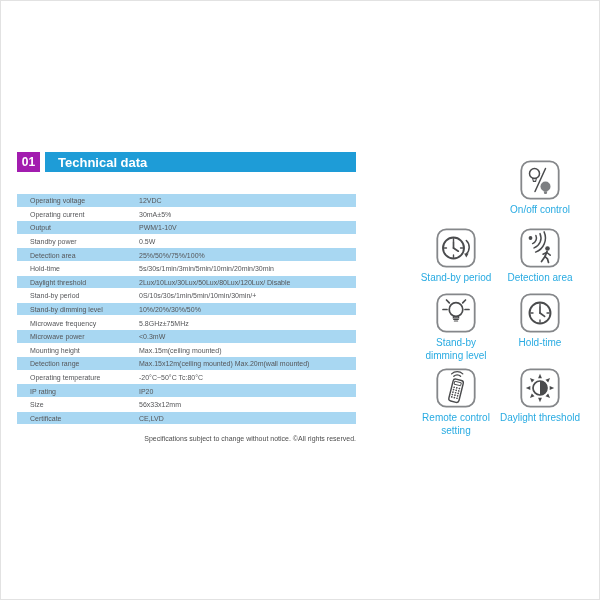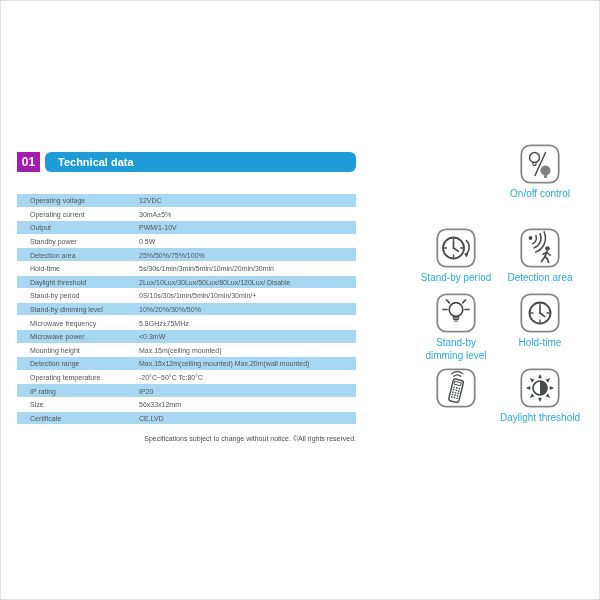--- a/index.html
+++ b/index.html
@@ -17,24 +17,23 @@
     position:absolute; left:16px; top:151px;
     width:23px; height:20px;
     background:#a21caf; color:#ffffff;
     font-size:12px; font-weight:bold;
     display:flex; align-items:center; justify-content:center;
   }
   .hdr-bar {
     position:absolute; left:44px; top:151px;
     width:311px; height:20px;
     background:#1e9cd7; color:#ffffff;
-    font-size:11px; font-weight:bold;
+    font-size:13px; font-weight:bold;
     display:flex; align-items:center;
     padding-left:13px;
-    border-radius:6px;
   }
 
   
   .spec-table {
     position:absolute; left:16px; top:193px; width:339px;
   }
   .t-row {
     display:flex; align-items:center;
     height:13.6px;
     font-size:7px; color:#555659;
@@ -58,21 +57,21 @@
     display:flex; flex-direction:column; align-items:center;
   }
   .icon-cell svg { width:40px; height:40px; display:block; }
   .icon-label {
     margin-top:4px;
     font-size:10px; line-height:1.25;
     color:#29abe2; text-align:center;
   }
   .icon-label.narrow { max-width:70px; }
 
-  .pos-onoff   { left:489px; top:143px; }
+  .pos-onoff   { left:489px; top:159px; }
   .pos-standby { left:405px; top:227px; }
   .pos-detarea { left:489px; top:227px; }
   .pos-dimming { left:405px; top:292px; }
   .pos-hold    { left:489px; top:292px; }
   .pos-remote  { left:405px; top:367px; }
   .pos-daylight{ left:489px; top:367px; }
 
   .ic-frame { fill:none; stroke:#85878a; stroke-width:1.8; }
   .ic-line  { fill:none; stroke:#4a4b4d; stroke-linecap:round; }
   .ic-fill  { fill:#4a4b4d; stroke:none; }
@@ -261,20 +260,21 @@
             <circle cx="22.7" cy="27.3" r="0.85"></circle>
           <circle cx="17.3" cy="29.8" r="0.85"></circle>
             <circle cx="20" cy="29.8" r="0.85"></circle>
             <circle cx="22.7" cy="29.8" r="0.85"></circle>
         </g>
       </g>
       <path class="ic-line" d="M17.8,8.3 A4.8,4.8 0 0 1 24.6,8.3" stroke-width="1.3"></path>
       <path class="ic-line" d="M15.6,5.9 A8,8 0 0 1 26.8,5.9" stroke-width="1.3"></path>
     </svg>
   </span>
+  <div class="icon-label">Remote control setting</div>
 </div>
 
 <div class="icon-cell pos-daylight">
   <span>
     <svg viewBox="0 0 40 40">
       <rect class="ic-frame" x="1.3" y="1.3" width="37.4" height="37.4" rx="9"></rect>
       <g class="ic-fill">
         <polygon points="20,5.8 18.1,10.3 21.9,10.3"></polygon>
         <polygon points="20,5.8 18.1,10.3 21.9,10.3" transform="rotate(45 20 20)"></polygon>
         <polygon points="20,5.8 18.1,10.3 21.9,10.3" transform="rotate(90 20 20)"></polygon>

